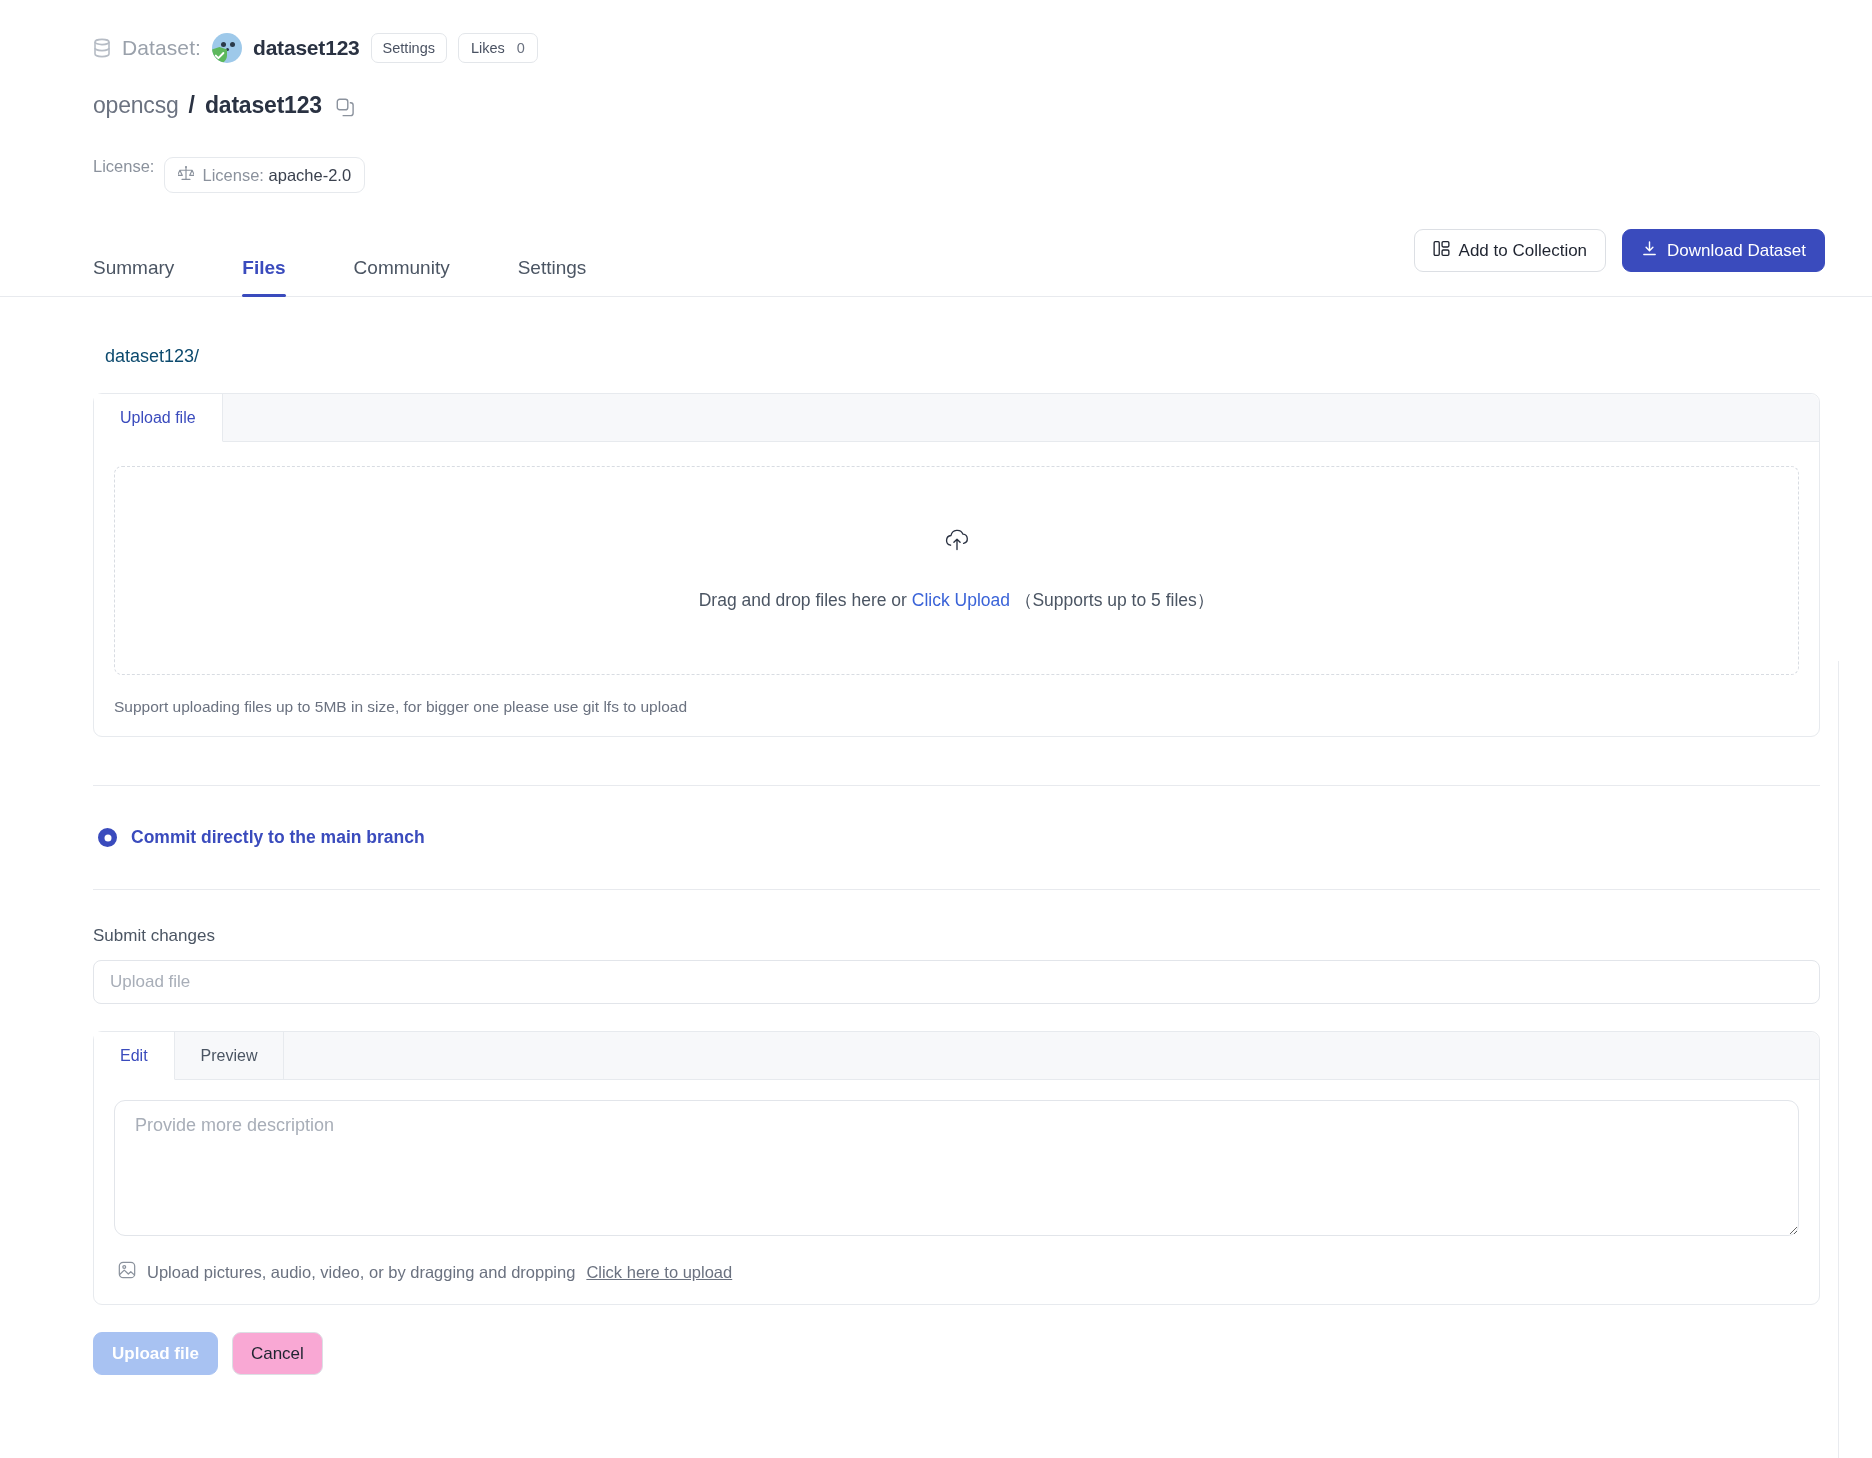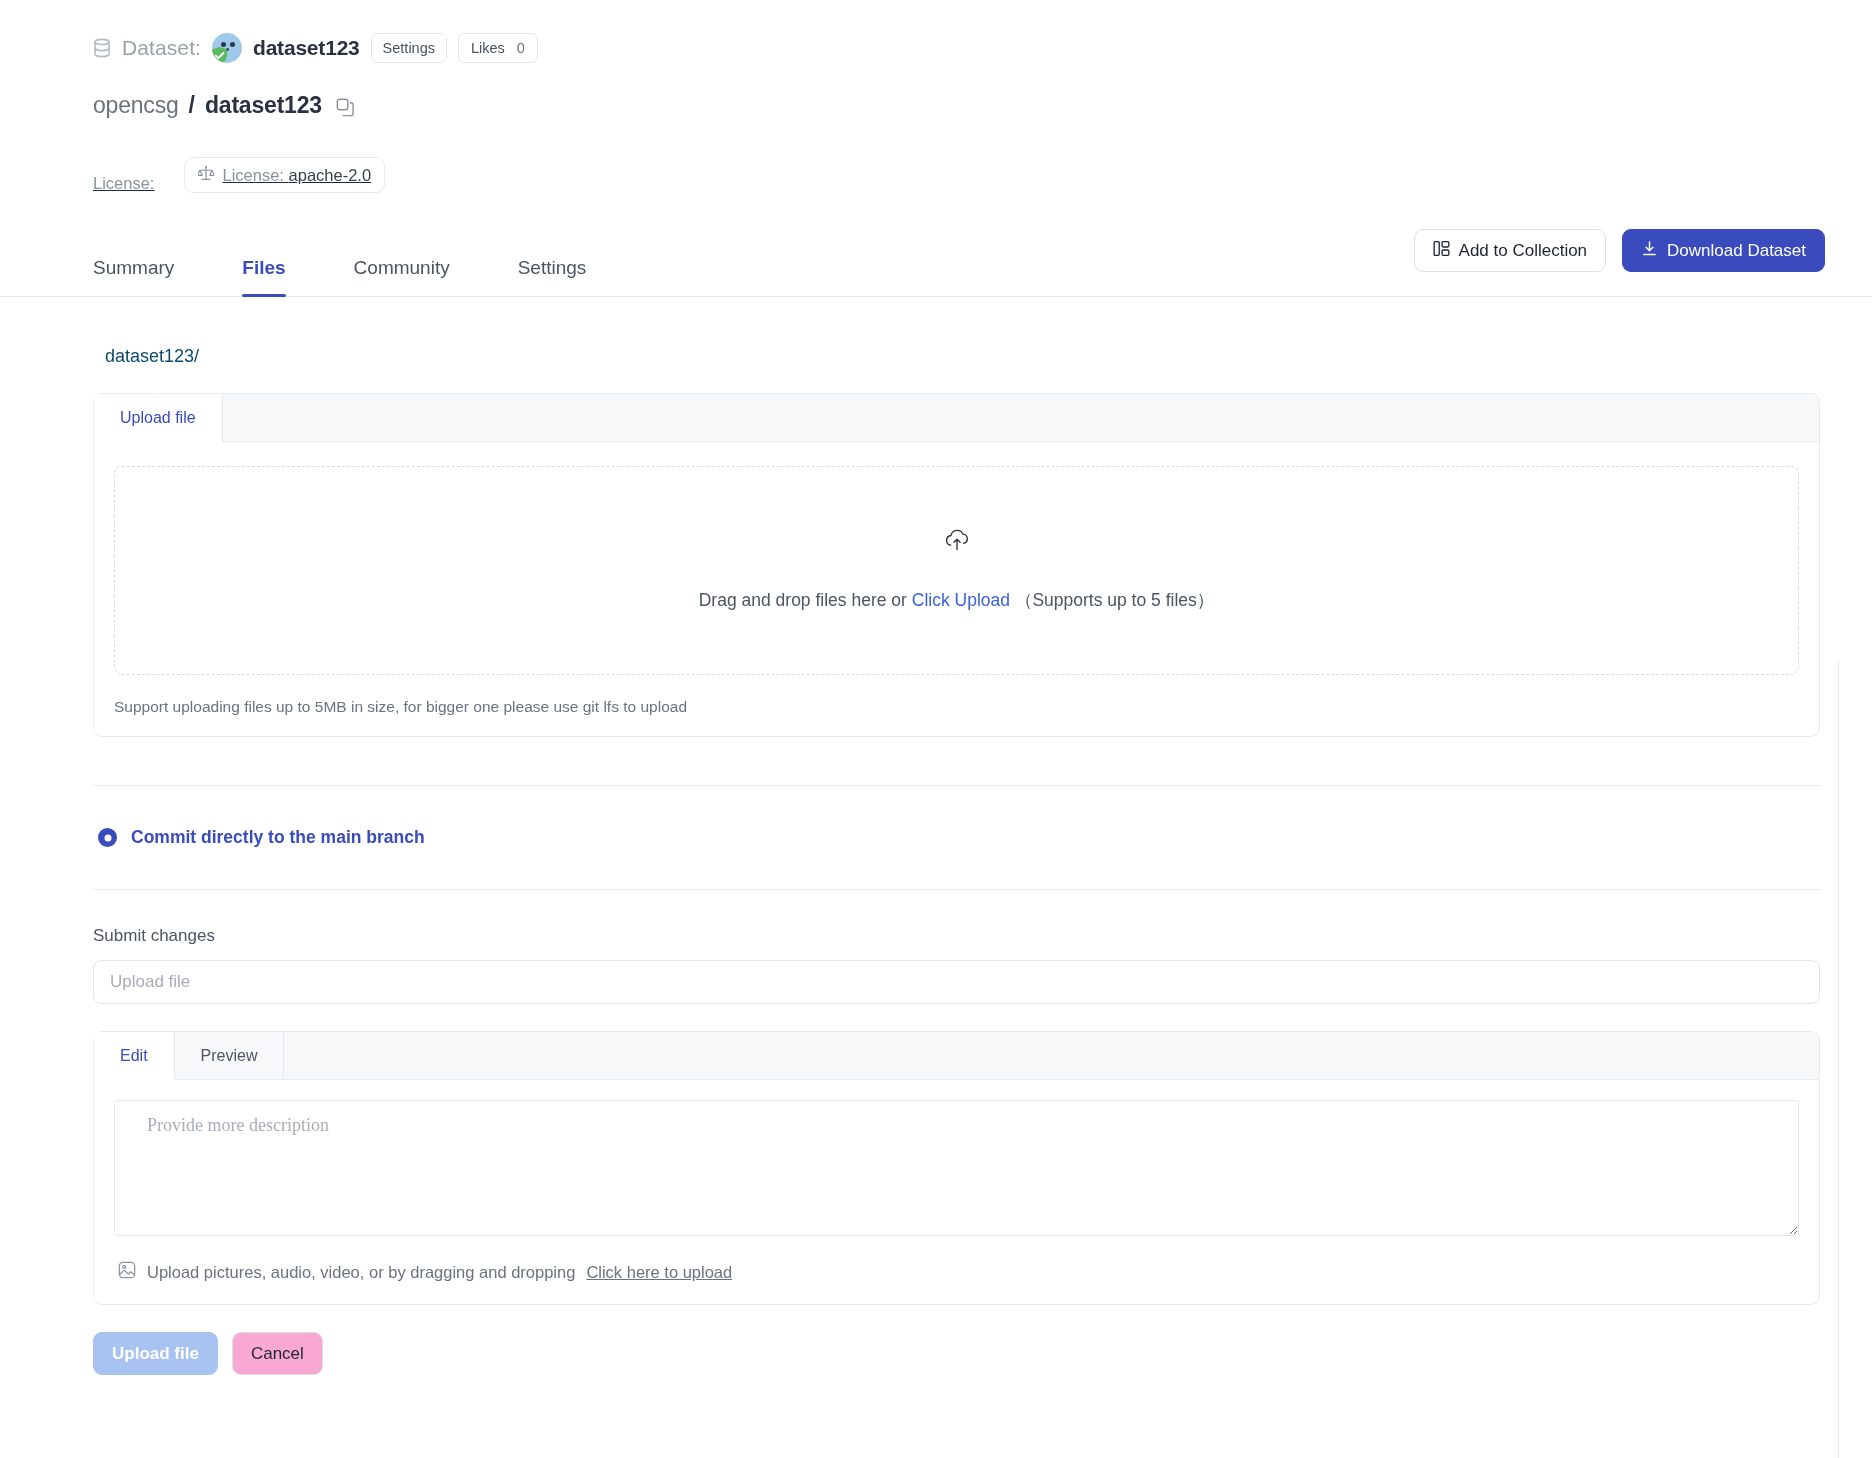--- a/index.html
+++ b/index.html
@@ -68,23 +68,22 @@
   .repo-line {
     display: flex; align-items: center; gap: 10px;
     margin-top: 26px;
   }
   .repo-owner { font-size: 23px; color: #6b7280; letter-spacing: -.2px; }
   .repo-sep { font-size: 23px; color: #2a3242; font-weight: 700; }
   .repo-name { font-size: 23px; color: #2a3242; font-weight: 700; letter-spacing: -.2px; }
   .copy-ico { width: 19px; height: 19px; margin-left: 4px; margin-top: 3px; cursor: pointer; }
 
   .license-line {
-    display: flex; align-items: flex-end; gap: 30px;
+    display: flex; align-items: flex-start; gap: 10px;
     margin-top: 38px;
-    text-decoration: underline;
   }
   .license-lbl { font-size: 16.5px; color: #8b929d; }
   .license-pill {
     border: 1px solid #e6e9ed; border-radius: 9px;
     height: 36px; display: inline-flex; align-items: center; gap: 8px;
     padding: 0 13px; background: #fff;
   }
   .license-pill .txt { font-size: 16.5px; color: #8b929d; }
   .license-pill .txt b { color: #3a414e; font-weight: 400; }
 
@@ -205,24 +204,24 @@
   .text-input::placeholder { color: #a8aeb8; }
 
   .editor-card {
     width: 1727px;
     border: 1px solid #e7eaee; border-radius: 9px;
     background: #fff; margin-top: 27px;
   }
   .editor-body { padding: 20px 20px 0 20px; }
   .textarea {
     width: 100%; height: 136px;
-    border: 1px solid #e2e5ea; border-radius: 4px;
-    padding: 14px 32px;
+    border: 1px solid #e2e5ea; border-radius: 11px;
+    padding: 14px 20px;
     font-size: 18px; color: #2a3242;
-    font-family: Liberation Serif, serif;
+    font-family: Liberation Sans, sans-serif;
     resize: vertical; outline: none;
   }
   .textarea::placeholder { color: #a8aeb8; }
   .editor-foot {
     display: flex; align-items: center; gap: 11px;
     padding: 21px 20px 21px 24px;
     font-size: 16.5px; color: #6b7280;
   }
   .editor-foot .ul { text-decoration: underline; cursor: pointer; color: #6b7280; }
 

